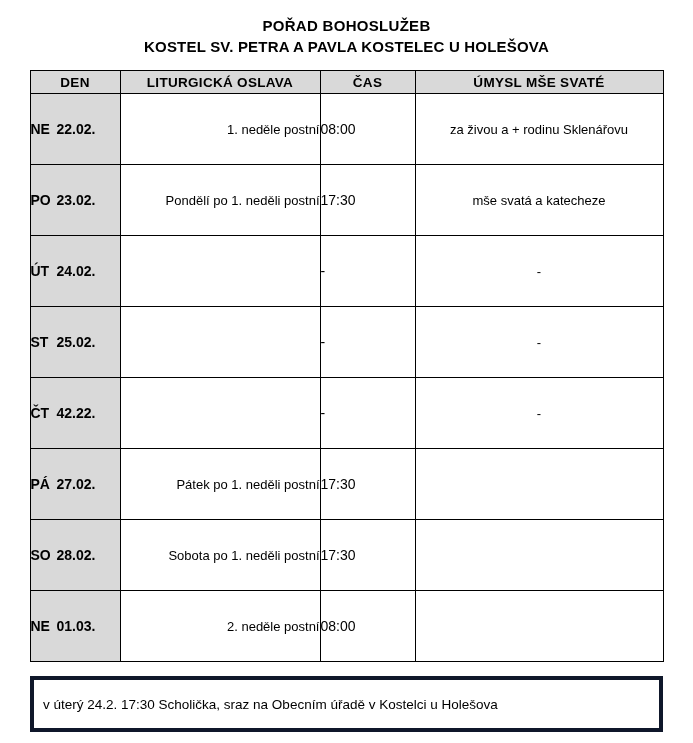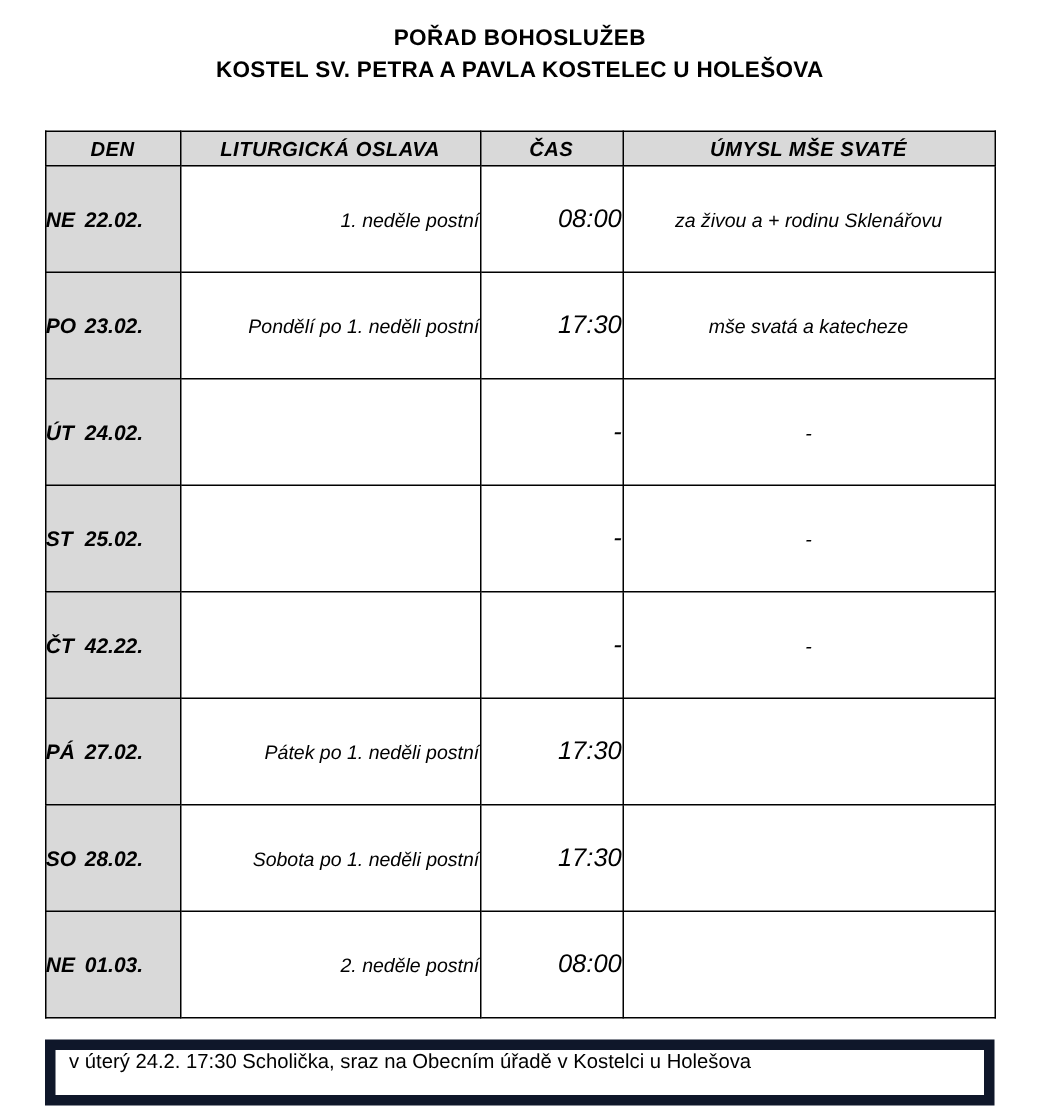--- a/index.html
+++ b/index.html
@@ -38,24 +38,23 @@
     line-height: 21px;
   }
   .header .line3 {
     font-size: 13.5px;
     font-weight: normal;
     line-height: 21px;
     padding-top: 3px;
   }
   table.schedule {
     border-collapse: collapse;
-    margin: 30px auto 0 auto;
+    margin: 13px auto 0 auto;
     width: 633px;
     table-layout: fixed;
-    font-style: italic;
   }
   table.schedule th,
   table.schedule td {
     border: 1px solid #000000;
     padding: 0;
   }
   table.schedule thead th {
     background: #d9d9d9;
     font-size: 13.5px;
     font-weight: bold;
@@ -81,36 +80,37 @@
     display: inline-block;
     min-width: 26px;
   }
   td.liturgy {
     font-size: 13px;
     text-align: right;
     height: 70px;
     padding: 0 4px;
   }
   td.time {
-    font-size: 17px;
-    text-align: right;
+    font-size: 14px;
+    text-align: left;
     height: 70px;
   }
   td.intent {
     font-size: 13px;
     text-align: center;
     height: 70px;
     padding: 0 6px;
   }
   .footnote-box {
     width: 633px;
     margin: 14px auto 0 auto;
-    border: 7px solid #0f172a;
-    height: 44px;
+    border: 4px solid #0f172a;
+    height: 56px;
     display: flex;
+    align-items: center;
     box-sizing: border-box;
   }
   .footnote-box .text {
     font-size: 13.5px;
     padding-left: 9px;
   }
 </style>
 </head>
 <body>
 

